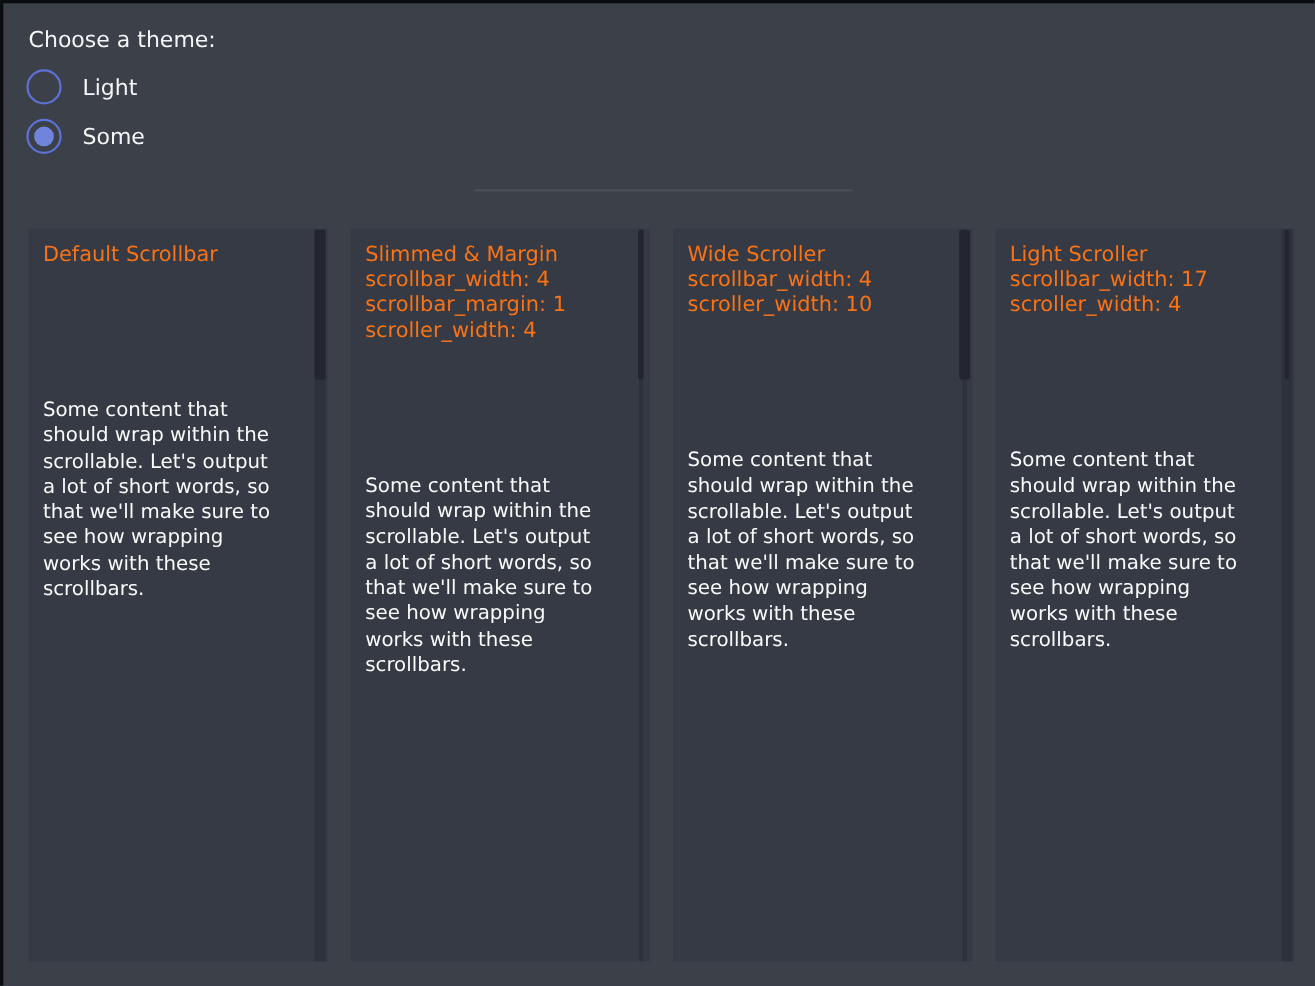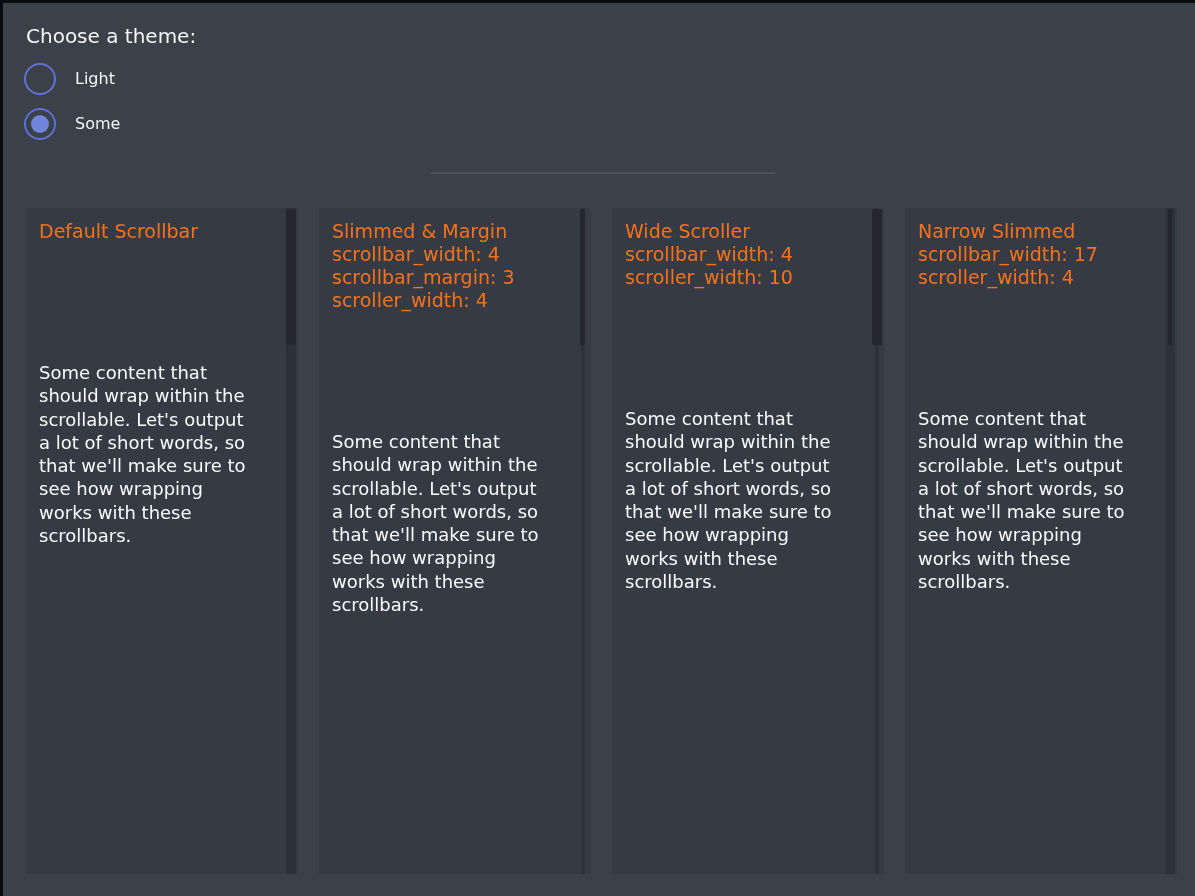--- a/index.html
+++ b/index.html
@@ -31,21 +31,21 @@
   .radio-circle {
     width: 32px; height: 32px; border-radius: 50%;
     border: 2px solid #5d72d4;
     display: flex; align-items: center; justify-content: center;
     background: transparent;
   }
   .radio-dot {
     width: 18px; height: 18px; border-radius: 50%;
     background: #7184dc;
   }
-  .radio-label { font-size: 16px; line-height: 24px; }
+  .radio-label { font-size: 20px; line-height: 24px; }
   .divider {
     position: absolute; left: 428px; top: 169px;
     width: 344px; height: 2px; background: #4a4f58;
   }
   .columns {
     position: absolute; left: 23px; top: 205px;
     width: 1152px; height: 666px;
     display: flex; gap: 21px;
   }
   .panel {
@@ -117,21 +117,21 @@
 see how wrapping
 works with these
 scrollbars.</div>
       <div class="sb-track"></div>
       <div class="sb-thumb"></div>
     </div>
 
     <div class="panel slimmed">
       <div class="heading-line">Slimmed &amp; Margin</div>
       <div class="heading-line">scrollbar_width: 4</div>
-      <div class="heading-line">scrollbar_margin: 3</div>
+      <div class="heading-line">scrollbar_margin: 1</div>
       <div class="heading-line">scroller_width: 4</div>
       <div class="spacer"></div>
       <div class="paragraph">Some content that
 should wrap within the
 scrollable. Let's output
 a lot of short words, so
 that we'll make sure to
 see how wrapping
 works with these
 scrollbars.</div>
@@ -150,21 +150,21 @@
 a lot of short words, so
 that we'll make sure to
 see how wrapping
 works with these
 scrollbars.</div>
       <div class="sb-track"></div>
       <div class="sb-thumb"></div>
     </div>
 
     <div class="panel narrow">
-      <div class="heading-line">Narrow Slimmed</div>
+      <div class="heading-line">Light Scroller</div>
       <div class="heading-line">scrollbar_width: 17</div>
       <div class="heading-line">scroller_width: 4</div>
       <div class="spacer"></div>
       <div class="paragraph">Some content that
 should wrap within the
 scrollable. Let's output
 a lot of short words, so
 that we'll make sure to
 see how wrapping
 works with these

